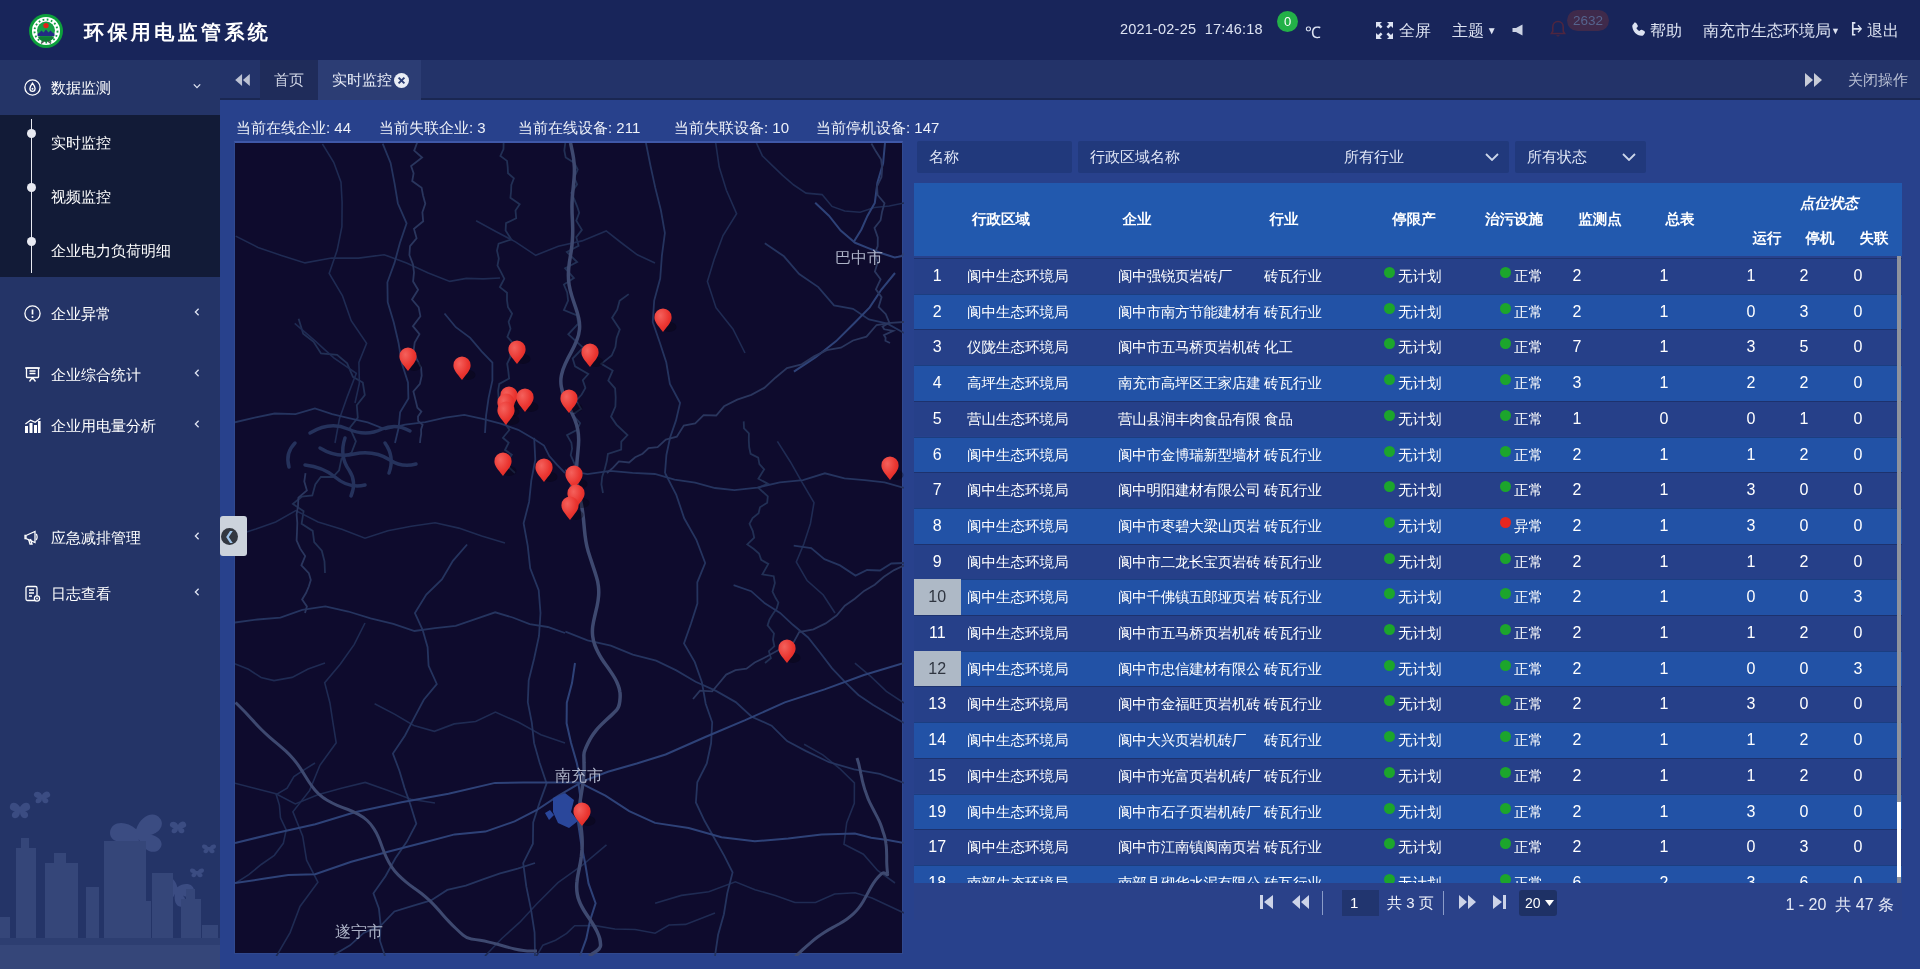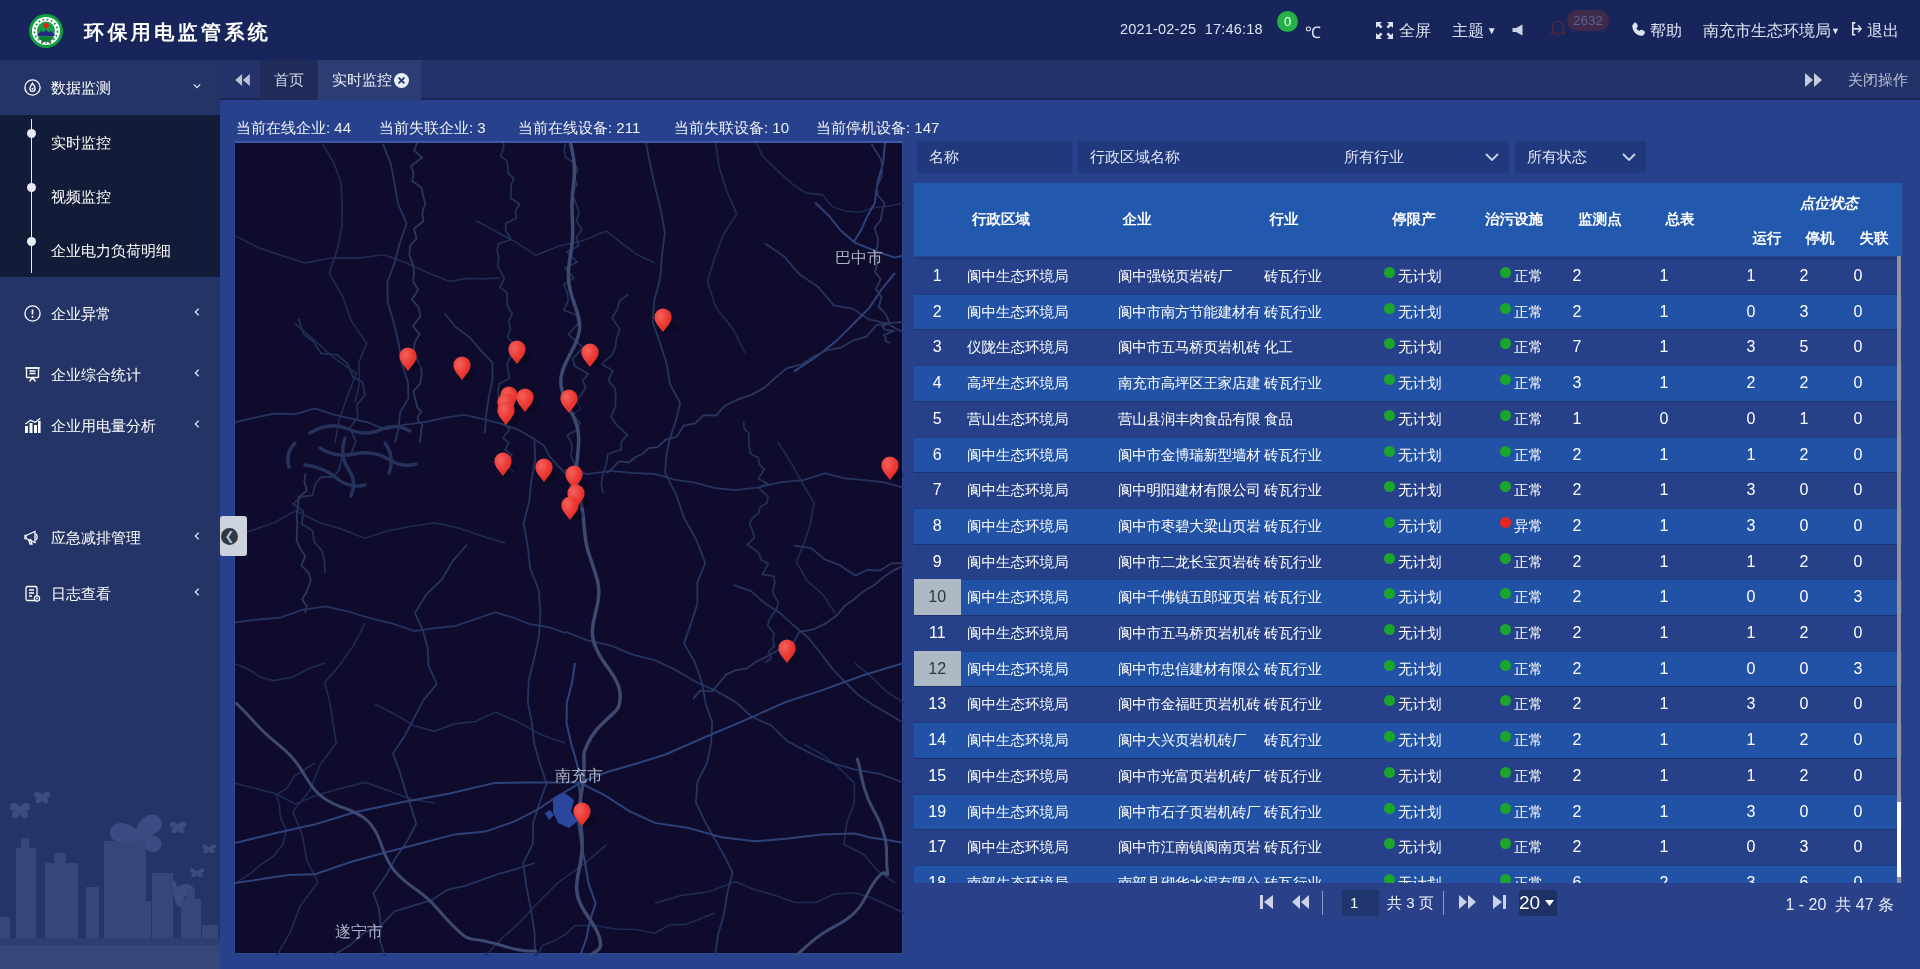--- a/index.html
+++ b/index.html
@@ -49,21 +49,21 @@
 .c-org{left:53px}.c-ent{left:204px;max-width:146px;overflow:hidden;letter-spacing:-0.25px}.c-ind{left:350px}
 .cnum{transform:translateX(-50%);font-size:16px}
 .dot{top:13px;width:11px;height:11px;border-radius:50%}
 .dot.g{background:#1ca52c}
 .dot.r{background:#e6261f}
 #sbar-track{position:absolute;left:1897px;top:256px;width:4px;height:627px;background:#8f939d}
 #sbar-thumb{position:absolute;left:1897px;top:802px;width:4px;height:75px;background:#fff}
 #pager{position:absolute;left:914px;top:883px;width:988px;height:37px;background:#2a4189;color:#d6dcef;font-size:15px}
 #pager .pic{position:absolute;top:12px}
 #pageinput{position:absolute;left:428px;top:7px;width:37px;height:26px;background:#21356f;color:#fff;text-align:left;padding-left:8px;line-height:26px;font-size:15px}
-#psel{position:absolute;left:605px;top:7px;width:38px;height:26px;background:#1e3165;color:#fff;border-radius:3px;font-size:19px;line-height:26px;padding-left:0}
+#psel{position:absolute;left:605px;top:7px;width:38px;height:26px;background:#1e3165;color:#fff;border-radius:3px;font-size:14px;line-height:26px;padding-left:6px}
 #ptotal{position:absolute;right:8px;top:12px;color:#e6eaf6;font-size:16px}
 
 #collapse{position:absolute;left:220px;top:516px;width:27px;height:40px;background:#ccd3dc;border-radius:3px;z-index:25}
 #collapse .cc{position:absolute;left:1px;top:12px;width:17px;height:17px;border-radius:50%;background:#333840;color:#9fc4e8;text-align:center;line-height:17px;font-size:12px}
 </style>
 </head>
 <body>
 <div id="header">
   <svg width="36" height="36" viewBox="0 0 36 36" style="position:absolute;left:28px;top:13px">
     <circle cx="18" cy="18" r="17" fill="#0da03c"></circle>

